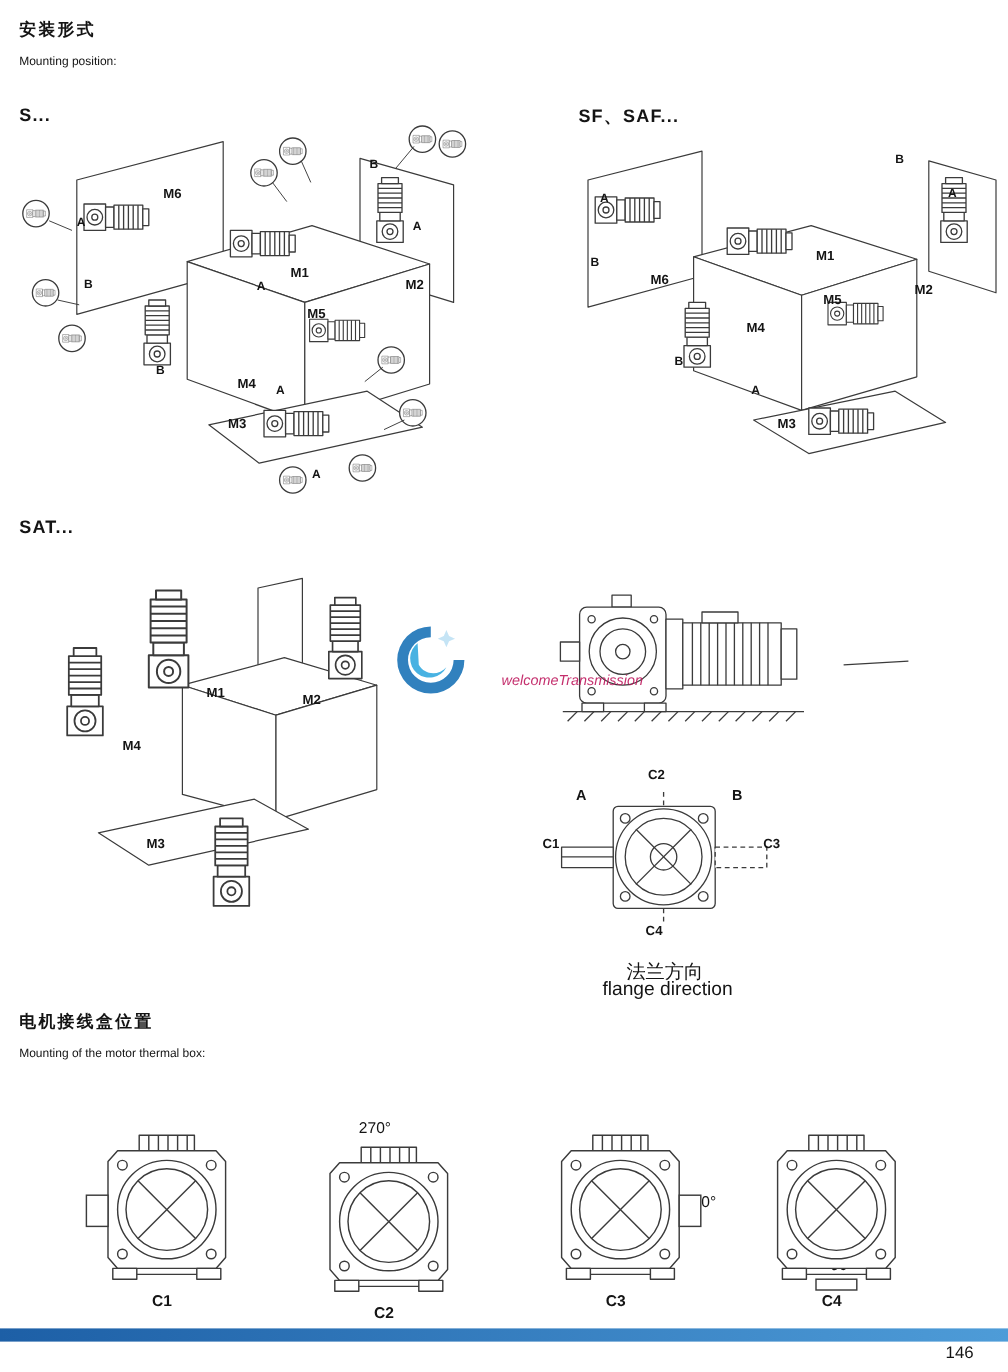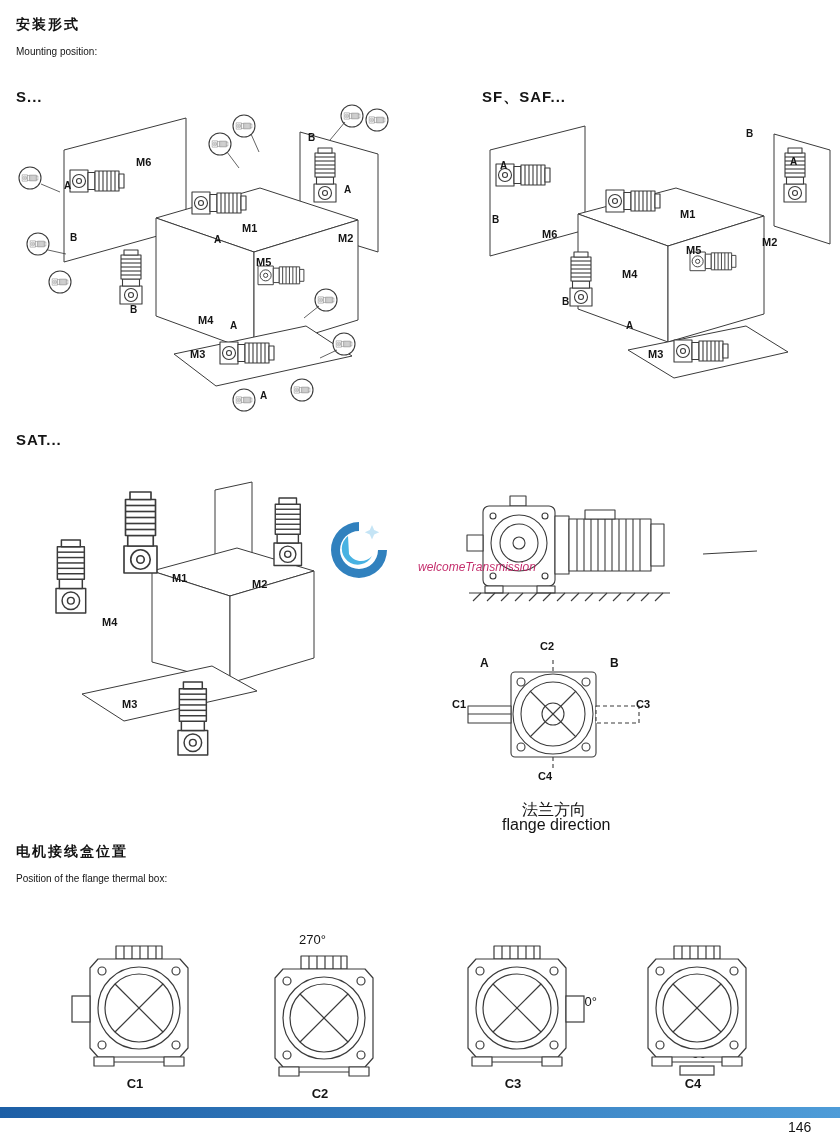--- a/index.html
+++ b/index.html
@@ -277,21 +277,21 @@
     <span class="letter" style="left:30px;top:22px;font-size:12px">A</span>
     <span class="letter" style="left:160px;top:22px;font-size:12px">B</span>
     <span class="letter" style="left:2px;top:64px;font-size:11px">C1</span>
     <span class="letter" style="left:186px;top:64px;font-size:11px">C3</span>
     <span class="letter" style="left:88px;top:136px;font-size:11px">C4</span>
     <span class="cap" style="left:72px;top:166px">法兰方向</span>
     <span class="cap" style="left:52px;top:182px">flange direction</span>
   </div>
 
   <div class="abs h1" style="left:16px;top:843px">电机接线盒位置</div>
-  <div class="abs h2" style="left:16px;top:873px">Position of the flange thermal box:</div>
+  <div class="abs h2" style="left:16px;top:873px">Mounting of the motor thermal box:</div>
 
   <div class="tb-fig" style="left:40px;top:918px">
     <span class="angle" style="left:34px;top:76px">0°</span>
     <svg width="150" height="135" viewBox="0 0 150 135" style="position:absolute;left:24px;top:26px">
       <use href="#tb-front"></use>
       <rect x="8" y="52" width="18" height="26" fill="#fff" stroke="#3b3b3b" stroke-width="1.2"></rect>
     </svg>
     <span class="fig-label">C1</span>
   </div>
 

